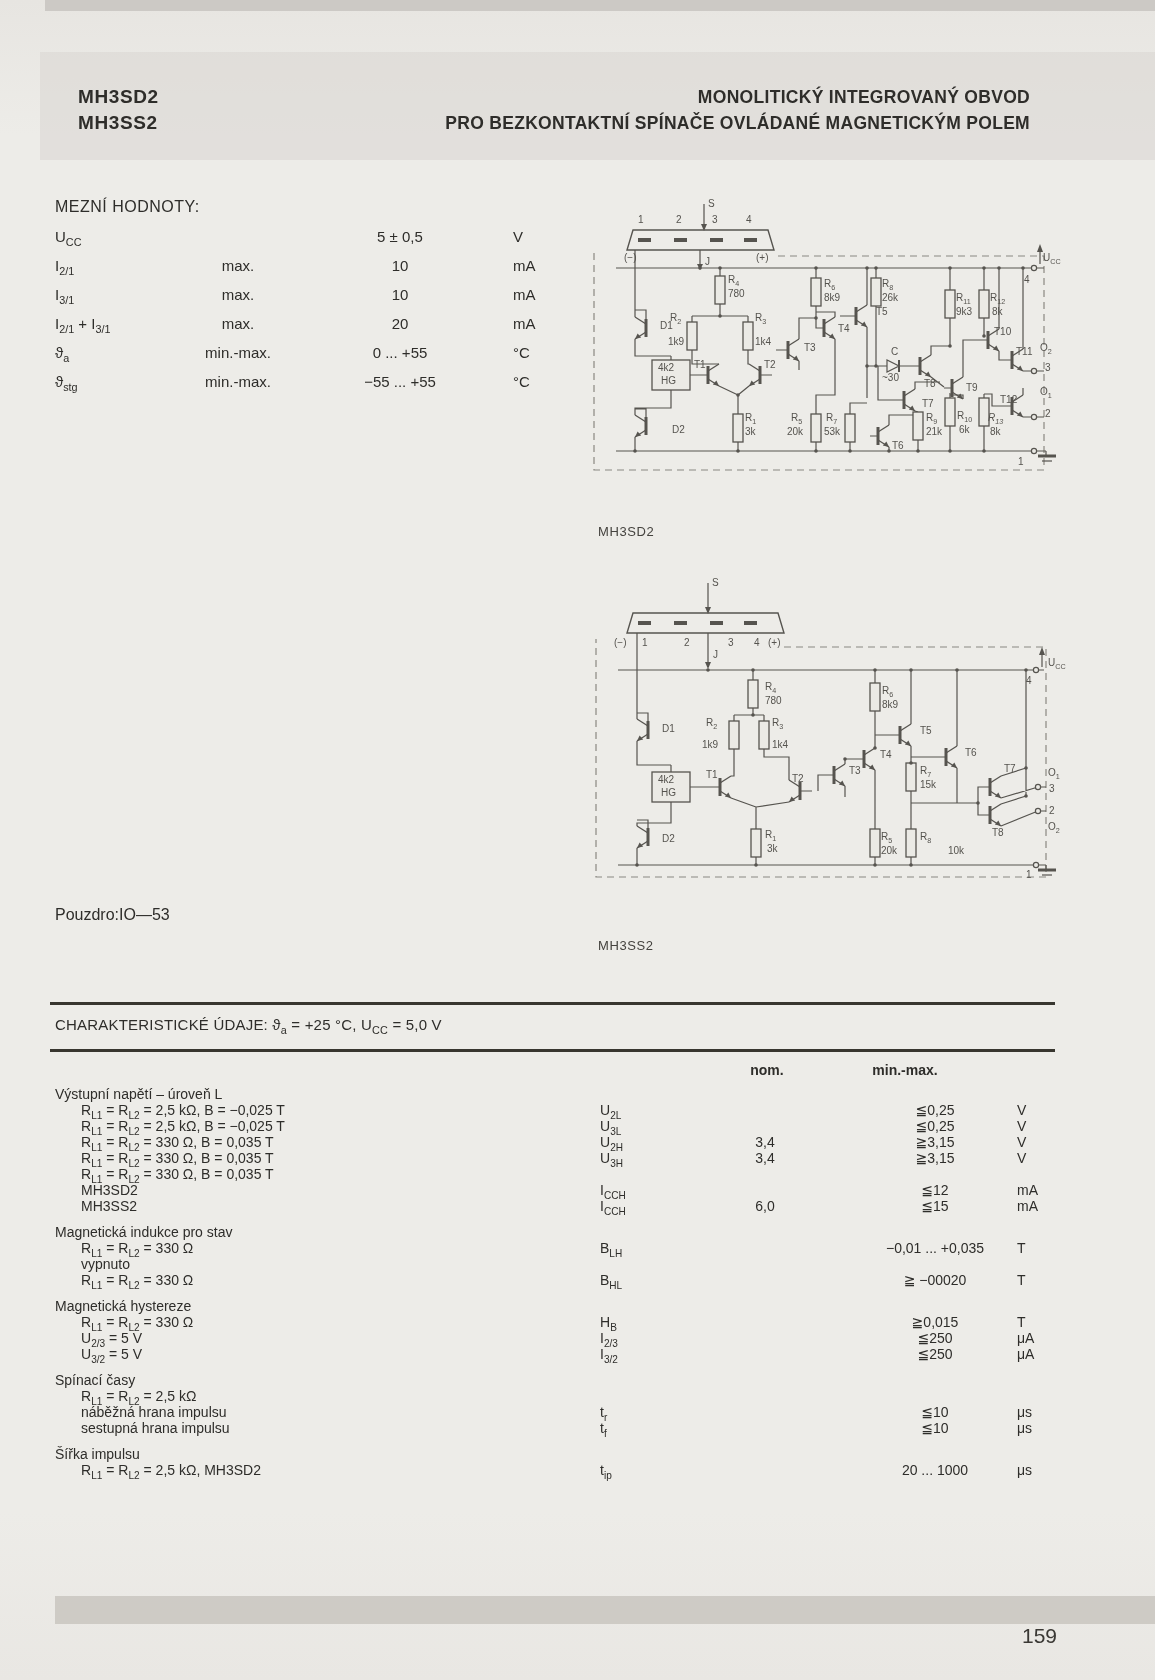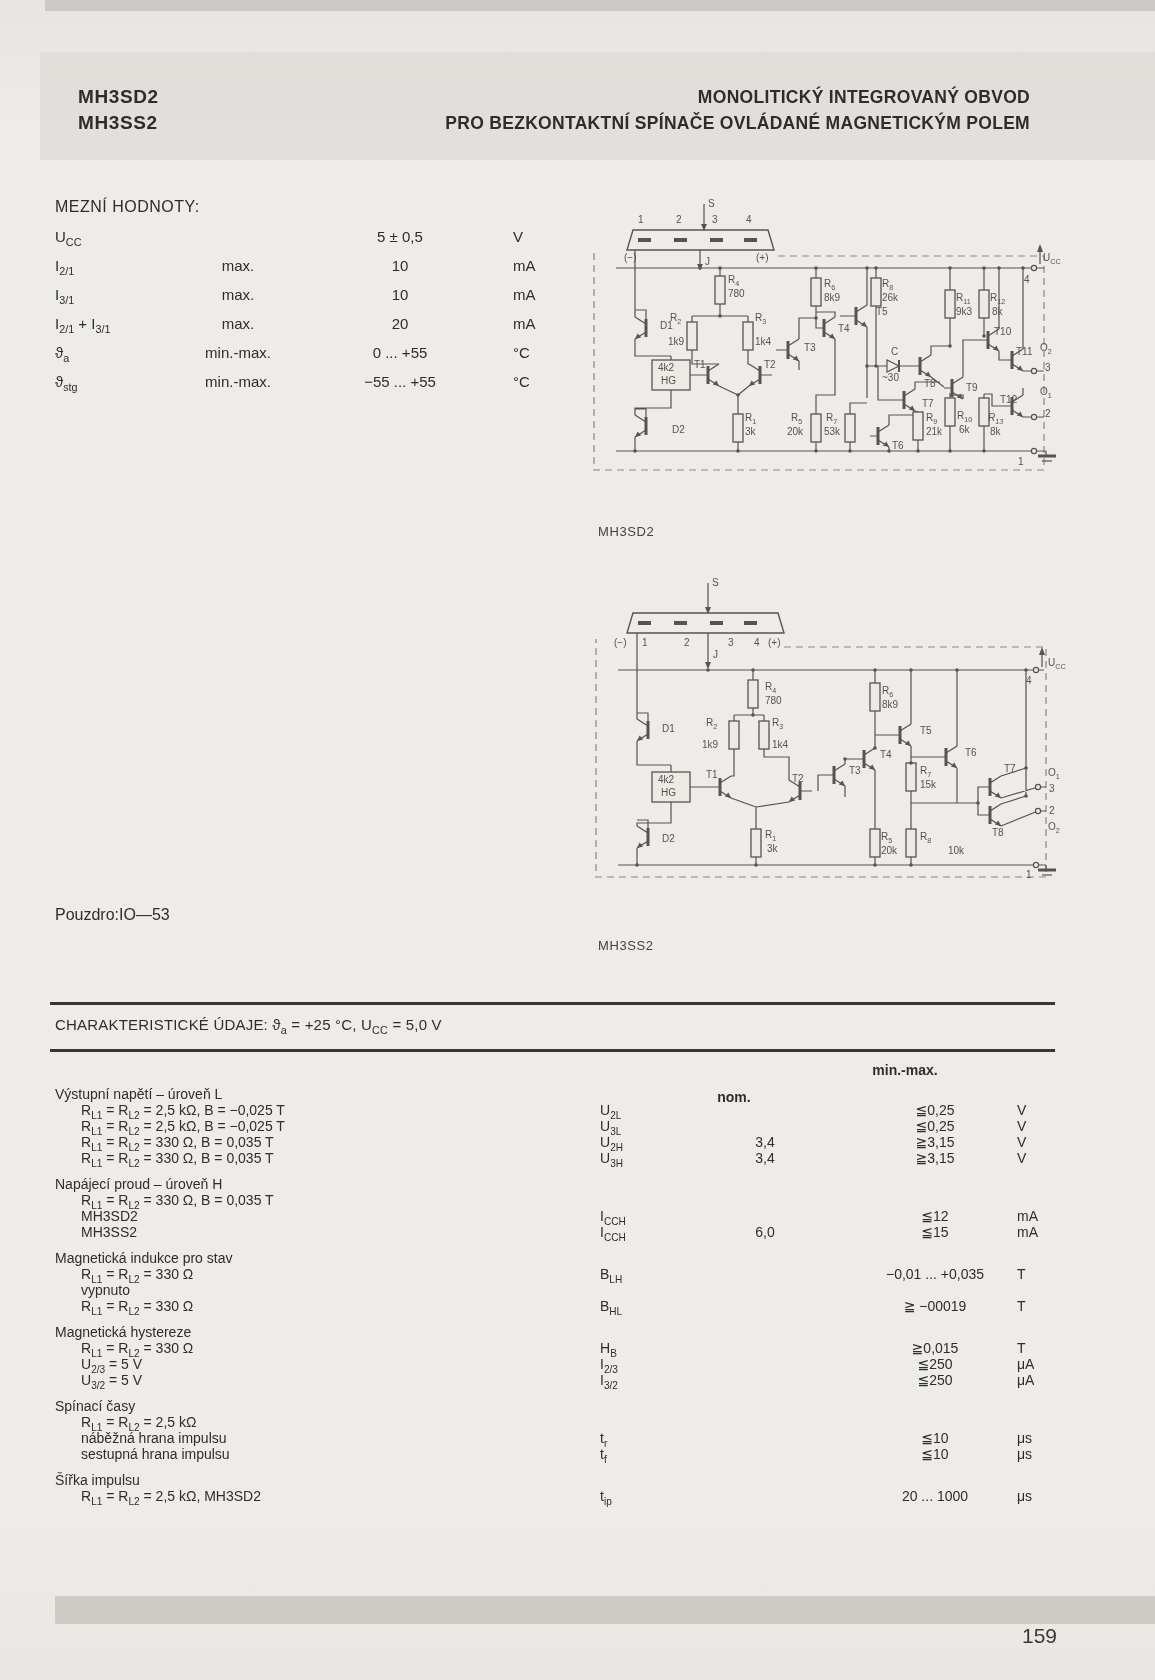--- a/index.html
+++ b/index.html
@@ -33,21 +33,21 @@
   .sch-caption{font-size:13px;color:#45433f;letter-spacing:.6px;}
   .cap1{left:598px;top:524px;}
   .cap2{left:598px;top:938px;}
   .pouzdro{left:55px;top:906px;font-size:16px;display:flex;}
   
   .rule{left:50px;width:1005px;height:3px;background:#38362f;}
   .rule-top{top:1002px;}
   .rule-mid{top:1049px;}
   .char-title{left:55px;top:1016px;font-size:15px;letter-spacing:.2px;}
   .colhead{top:1062px;font-weight:bold;font-size:14px;text-align:center;position:absolute;}
-  .col-nom{left:689px;width:90px;margin-top:27px;}
+  .col-nom{left:722px;width:90px;}
   .col-minmax{left:830px;width:150px;}
   .char-rows{left:55px;top:1086px;width:1000px;}
   .crow{position:relative;height:16px;line-height:16px;font-size:14px;}
   .crow.cg{margin-top:10px;}
   .crow span{position:absolute;top:0;white-space:nowrap;}
   .cl{left:0;}
   .cs{left:545px;}
   .cn{left:660px;width:100px;text-align:center;}
   .cm{left:800px;width:160px;text-align:center;}
   .cu{left:962px;}
@@ -464,23 +464,20 @@
       <span class="cm">≧3,15</span>
       <span class="cu">V</span>
     </div>
     <div class="crow">
       <span class="cl" style="padding-left:26px">R<sub>L1</sub> = R<sub>L2</sub> = 330 Ω, B = 0,035 T</span>
       <span class="cs">U<sub>3H</sub></span>
       <span class="cn">3,4</span>
       <span class="cm">≧3,15</span>
       <span class="cu">V</span>
     </div>
-    <div class="crow cg">
-      <span class="cl" style="padding-left:0px">Napájecí proud – úroveň H</span>
-    </div>
     <div class="crow">
       <span class="cl" style="padding-left:26px">R<sub>L1</sub> = R<sub>L2</sub> = 330 Ω, B = 0,035 T</span>
     </div>
     <div class="crow">
       <span class="cl" style="padding-left:26px">MH3SD2</span>
       <span class="cs">I<sub>CCH</sub></span>
       <span class="cm">≦12</span>
       <span class="cu">mA</span>
     </div>
     <div class="crow">
@@ -498,21 +495,21 @@
       <span class="cs">B<sub>LH</sub></span>
       <span class="cm">−0,01 ... +0,035</span>
       <span class="cu">T</span>
     </div>
     <div class="crow">
       <span class="cl" style="padding-left:26px">vypnuto</span>
     </div>
     <div class="crow">
       <span class="cl" style="padding-left:26px">R<sub>L1</sub> = R<sub>L2</sub> = 330 Ω</span>
       <span class="cs">B<sub>HL</sub></span>
-      <span class="cm">≧ −00019</span>
+      <span class="cm">≧ −00020</span>
       <span class="cu">T</span>
     </div>
     <div class="crow cg">
       <span class="cl" style="padding-left:0px">Magnetická hystereze</span>
     </div>
     <div class="crow">
       <span class="cl" style="padding-left:26px">R<sub>L1</sub> = R<sub>L2</sub> = 330 Ω</span>
       <span class="cs">H<sub>B</sub></span>
       <span class="cm">≧0,015</span>
       <span class="cu">T</span>

